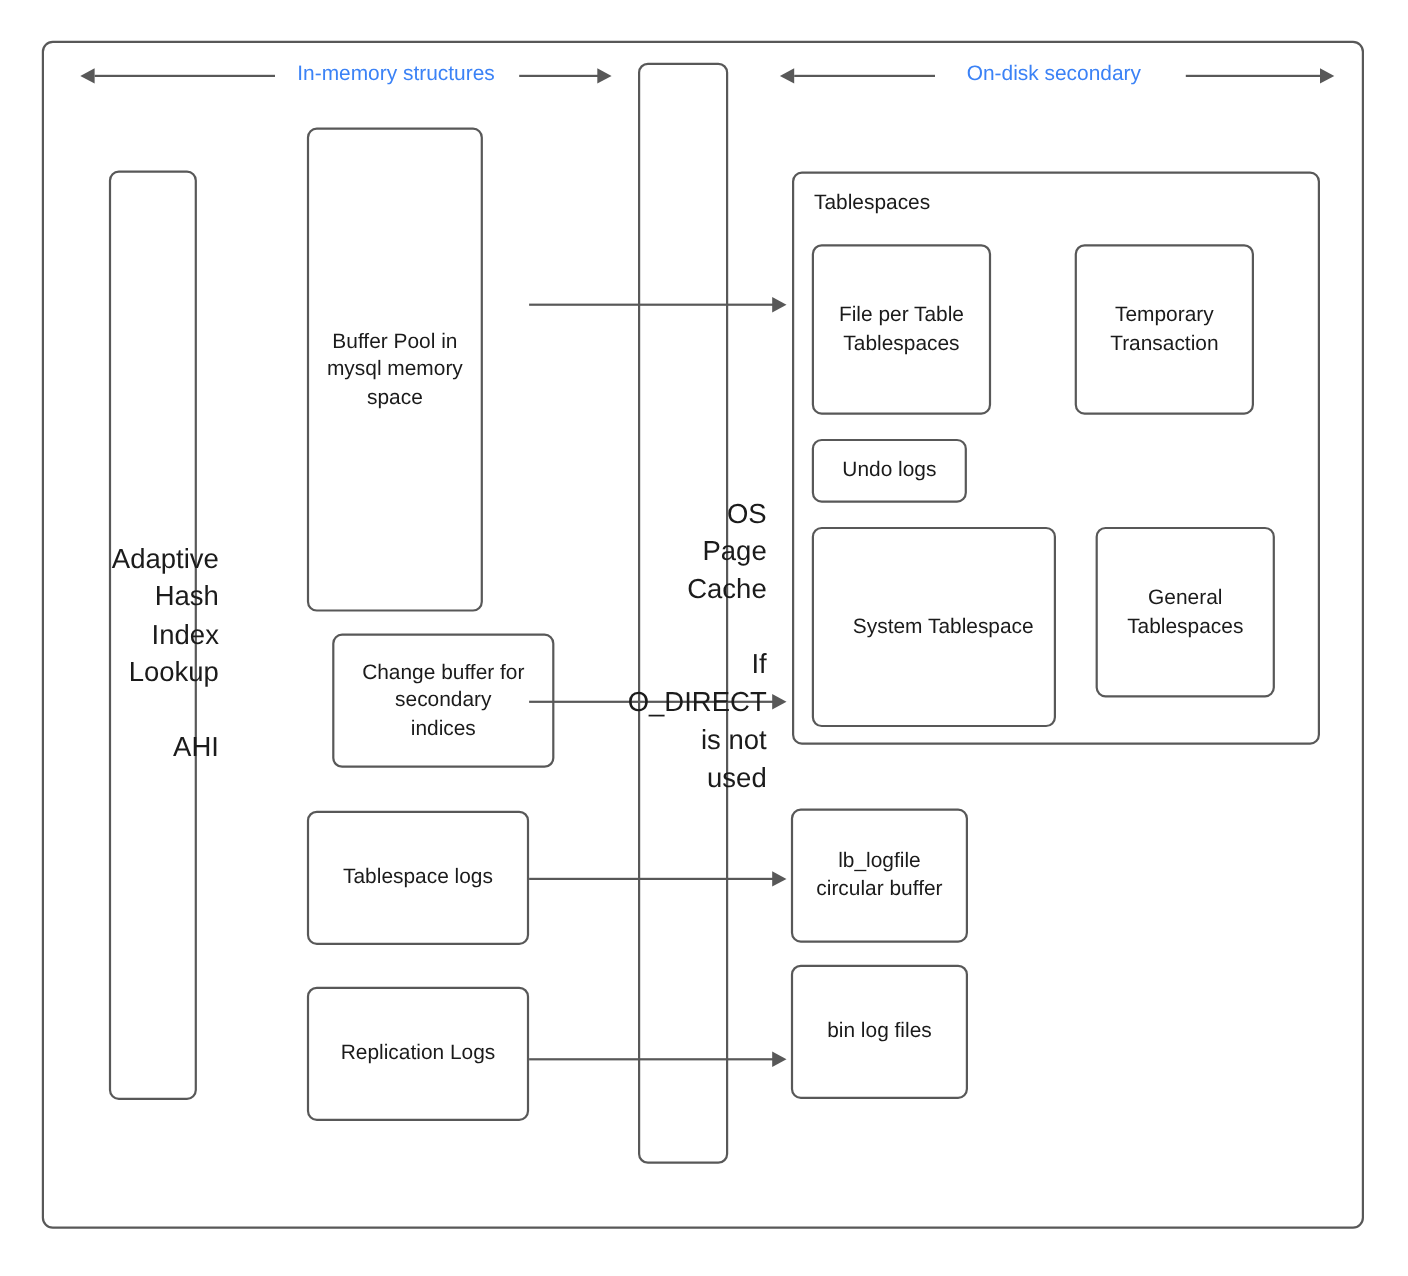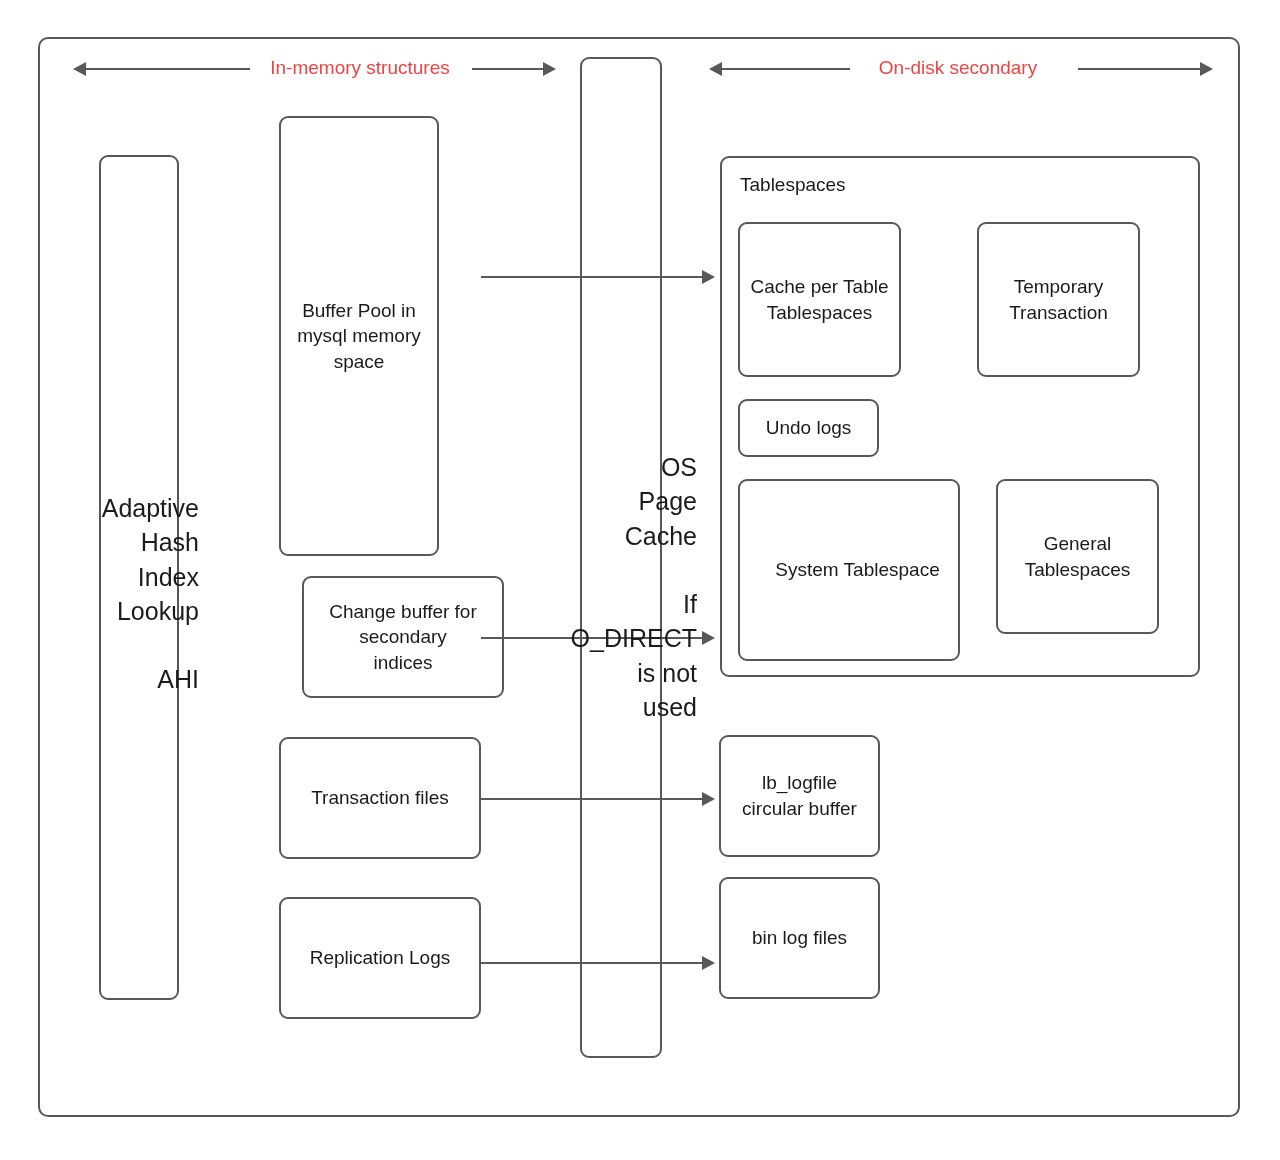--- a/index.html
+++ b/index.html
@@ -98,21 +98,21 @@
     border-left: 13px solid #585858;
   }
   .arrowhead.left {
     border-right: 13px solid #585858;
   }
 
   
   .band-label {
     position: absolute;
     font-size: 19px;
-    color: #ef4444;
+    color: #3b82f6;
     white-space: nowrap;
     text-align: center;
   }
 </style>
 </head>
 <body>
 
 <div id="canvas">
 
   <div class="frame" style="left:38px; top:37px; width:1202px; height:1080px;"></div>
@@ -142,21 +142,21 @@
 AHI</div>
 
   <div class="node" style="left:279px; top:116px; width:160px; height:440px;"><span>Buffer Pool in
 mysql memory
 space</span></div>
 
   <div class="node" style="left:279px; top:576px; width:202px; height:122px;margin-left:23px;"><span>Change buffer for
 secondary
 indices</span></div>
 
-  <div class="node" style="left:279px; top:737px; width:202px; height:122px;"><span>Transaction files</span></div>
+  <div class="node" style="left:279px; top:737px; width:202px; height:122px;"><span>Tablespace logs</span></div>
 
   <div class="node" style="left:279px; top:897px; width:202px; height:122px;"><span>Replication Logs</span></div>
 
   <div class="hline" style="left:481px; top:276px; width:222px;"></div>
   <div class="arrowhead right" style="left:702px; top:270px;"></div>
 
   <div class="hline" style="left:481px; top:637px; width:222px;"></div>
   <div class="arrowhead right" style="left:702px; top:631px;"></div>
 
   <div class="hline" style="left:481px; top:798px; width:222px;"></div>
@@ -172,21 +172,21 @@
 
 If
 O_DIRECT
 is not
 used</div>
 
   <div class="group" style="left:720px; top:156px; width:480px; height:521px;">
     <span class="group-label">Tablespaces</span>
   </div>
 
-  <div class="node" style="left:738px; top:222px; width:163px; height:155px;"><span>Cache per Table
+  <div class="node" style="left:738px; top:222px; width:163px; height:155px;"><span>File per Table
 Tablespaces</span></div>
 
   <div class="node" style="left:977px; top:222px; width:163px; height:155px;"><span>Temporary
 Transaction</span></div>
 
   <div class="node" style="left:738px; top:399px; width:141px; height:58px;"><span>Undo logs</span></div>
 
   <div class="node" style="left:738px; top:479px; width:222px; height:182px;padding-left:17px;"><span>System Tablespace</span></div>
 
   <div class="node" style="left:996px; top:479px; width:163px; height:155px;"><span>General

